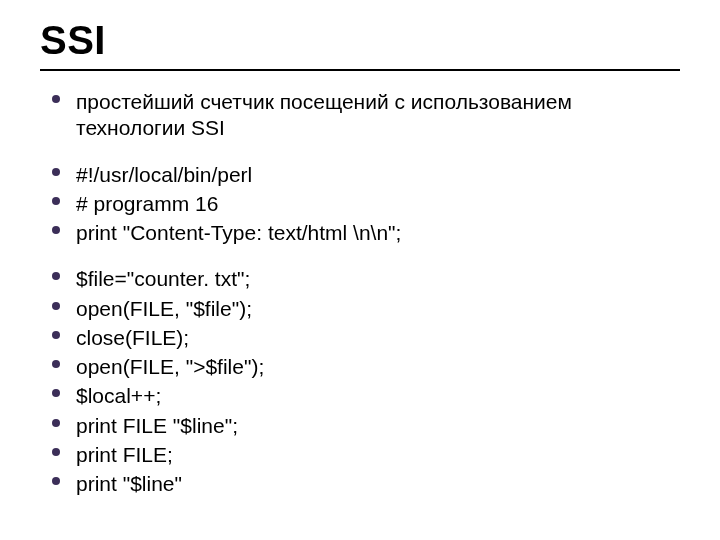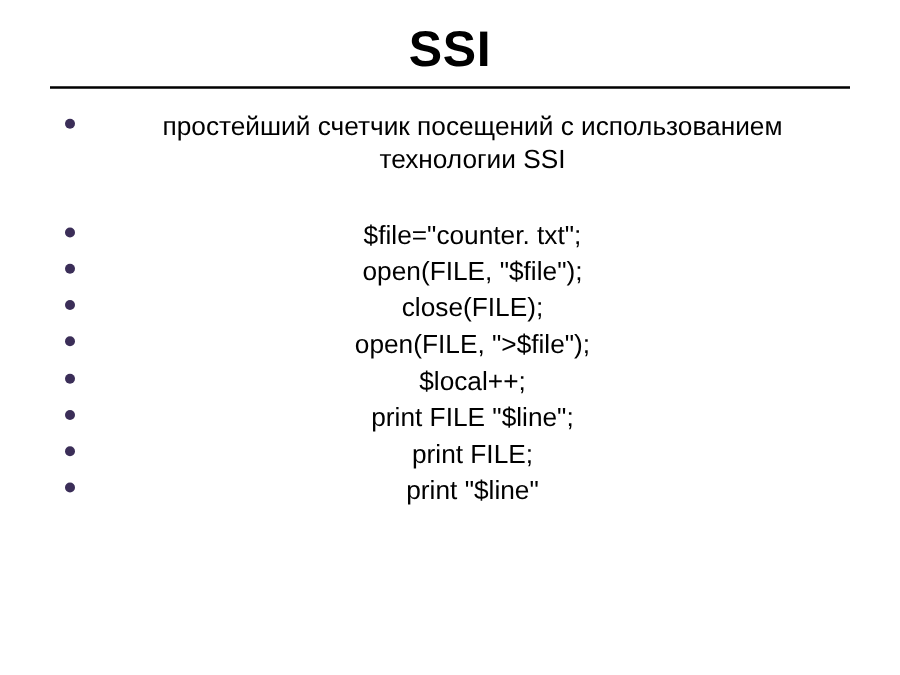--- a/index.html
+++ b/index.html
@@ -1,15 +1,15 @@
 <!DOCTYPE html>
 <html><head>
 <meta charset="utf-8">
 <style>
-  * { margin: 0; padding: 0; box-sizing: border-box; text-align: center; }
+  * { margin: 0; padding: 0; box-sizing: border-box; }
   html, body { width: 720px; height: 540px; background: #fff; font-family: Arial, Helvetica, sans-serif; color: #000; }
   .slide { width: 720px; height: 540px; padding: 18px 40px 40px 40px; position: relative; }
   .title-area { border-bottom: 2px solid #000; padding-bottom: 6px; margin-bottom: 18px; }
   .title { font-size: 40px; font-weight: 700; letter-spacing: 0.5px; }
   ul.bullets { list-style: none; margin-left: 8px; }
   ul.bullets li { position: relative; padding-left: 28px; font-size: 21px; line-height: 1.25; margin: 3px 0; }
   ul.bullets li::before {
     content: ""; position: absolute; left: 4px; top: 6px;
     width: 8px; height: 8px; background: #3b2e58; border-radius: 50%;
   }
@@ -22,20 +22,25 @@
   <div class="title-area">
     <h1 class="title">SSI</h1>
   </div>
 
   <ul class="bullets">
     <li>простейший счетчик посещений с использованием технологии SSI</li>
   </ul>
 
   <div class="gap"></div>
 
+  <ul class="bullets">
+    <li>#!/usr/local/bin/perl</li>
+    <li># programm 16</li>
+    <li>print "Content-Type: text/html \n\n";</li>
+  </ul>
 
   <div class="gap"></div>
 
   <ul class="bullets">
     <li>$file="counter. txt";</li>
     <li>open(FILE, "$file");</li>
     <li>close(FILE);</li>
     <li>open(FILE, "&gt;$file");</li>
     <li>$local++;</li>
     <li>print FILE "$line";</li>

